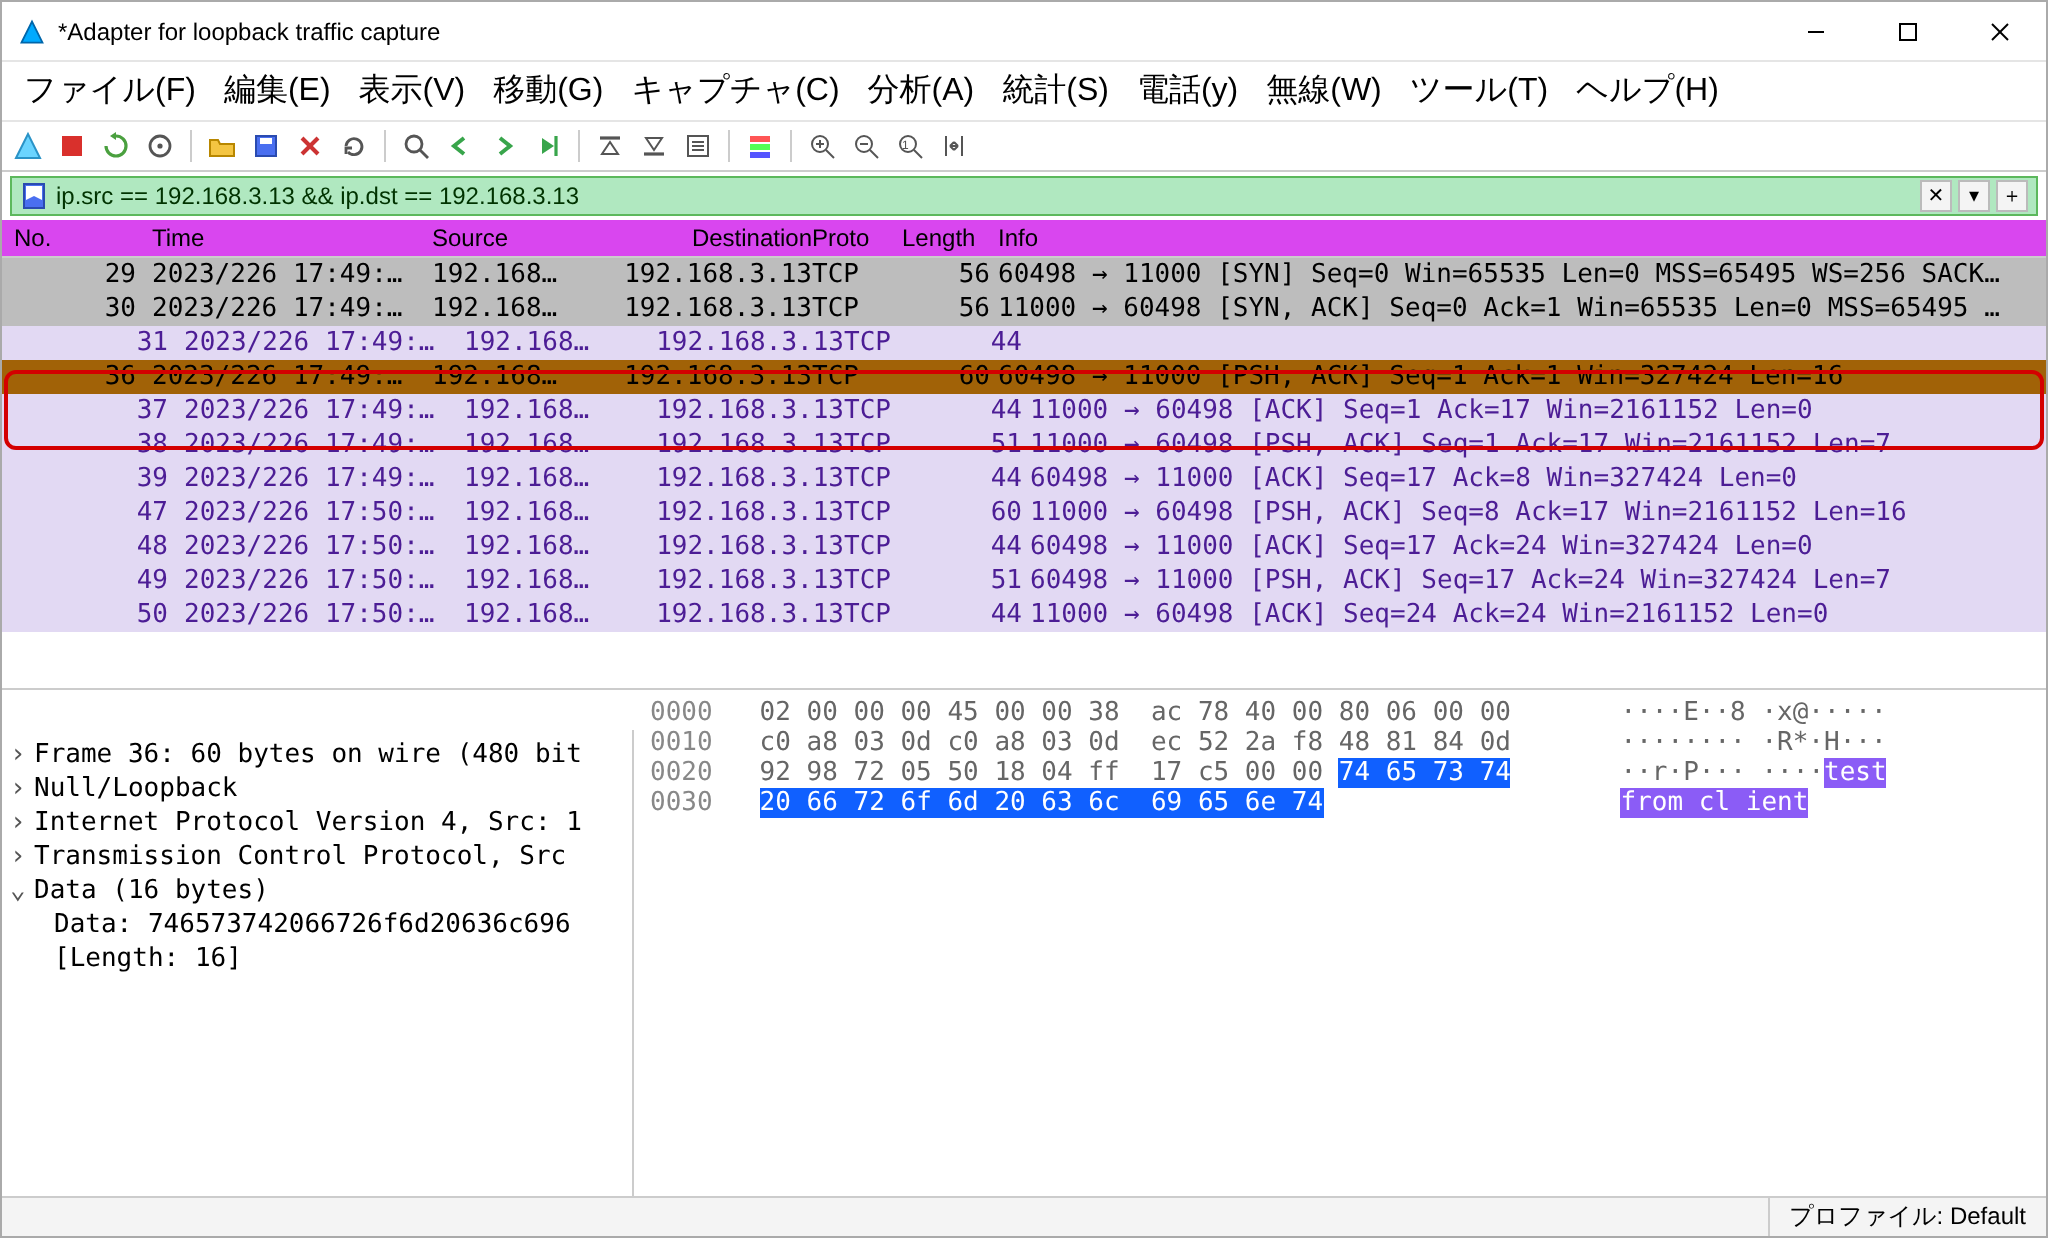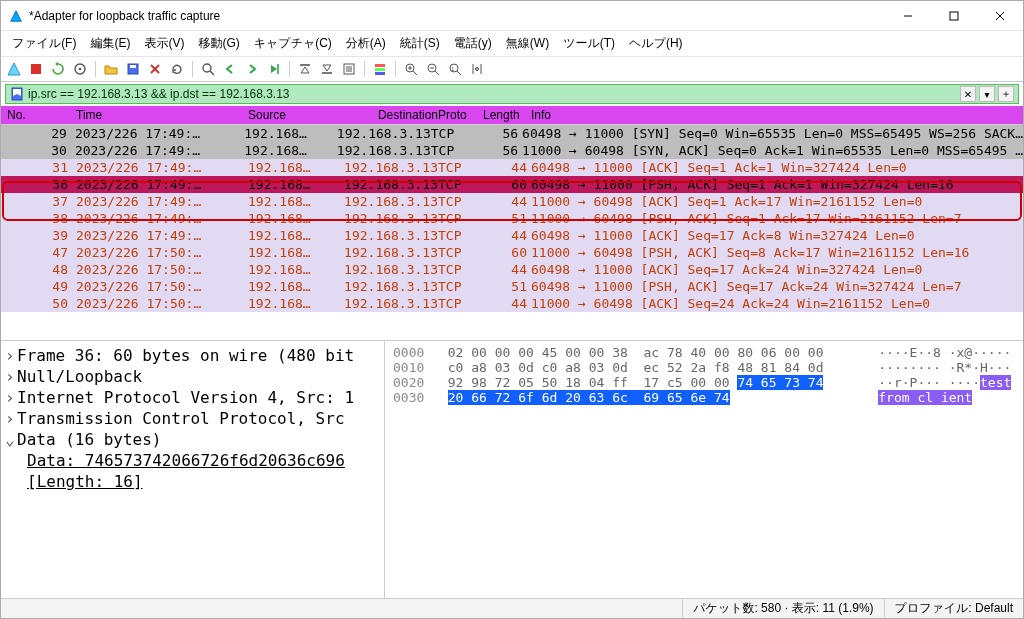--- a/index.html
+++ b/index.html
@@ -4,54 +4,54 @@
 <style>
   * { box-sizing: border-box; margin: 0; padding: 0; }
   body { font-family: "Segoe UI", Arial, sans-serif; font-size: 12px; background: #fff; color: #000; width: 1024px; height: 619px; overflow: hidden; display: flex; flex-direction: column; border: 1px solid #aaa; }
   
   .titlebar { display: flex; align-items: center; height: 30px; padding: 0 0 0 8px; background: #fff; border-bottom: 1px solid #e5e5e5; }
   .titlebar .app-icon { width: 14px; height: 14px; margin-right: 6px; }
   .titlebar .title { flex: 1; font-size: 12px; color: #000; }
   .win-controls { display: flex; }
   .win-btn { width: 46px; height: 30px; display: flex; align-items: center; justify-content: center; color: #000; }
   
-  .menubar { display: flex; gap: 4px; padding: 2px 6px; font-size: 12px; color: #000; border-bottom: 1px solid #e5e5e5; }
+  .menubar { display: flex; gap: 4px; padding: 2px 6px; font-size: 16px; color: #000; border-bottom: 1px solid #e5e5e5; }
   .menu-item { padding: 2px 5px; }
   
   .toolbar { display: flex; align-items: center; gap: 4px; padding: 3px 4px; border-bottom: 1px solid #ccc; }
   .tb-btn { width: 18px; height: 18px; display: flex; align-items: center; justify-content: center; }
   .tb-sep { width: 1px; height: 16px; background: #ccc; margin: 0 2px; }
   
   .filterbar { display: flex; align-items: center; background: #b0e8c0; border: 1px solid #5cb85c; padding: 1px 4px; margin: 2px 4px; }
   .filter-icon { width: 14px; height: 14px; margin-right: 4px; }
   .filter-input { flex: 1; background: transparent; border: none; outline: none; font-size: 12px; color: #003300; }
   .filter-right { display: flex; align-items: center; gap: 3px; padding-left: 4px; }
   .fx-btn { width: 16px; height: 16px; display:flex; align-items:center; justify-content:center; background:#f4f4f4; border:1px solid #bbb; font-size:10px; }
   
   .packet-header { display: flex; font-size: 12px; color: #000; border-bottom: 1px solid #ccc; background: #d946ef; padding: 2px 0; }
   .col-no { width: 75px; padding-left: 6px; }
   .col-time { width: 140px; }
-  .col-src { width: 85px; margin-left: 32px; }
+  .col-src { width: 85px; }
   .col-dst { width: 105px; text-align: right; }
   .col-proto { width: 45px; }
   .col-len { width: 48px; text-align: left; }
   .col-info { flex: 1; }
   .packet-list { height: 215px; overflow-y: auto; font-family: Consolas, monospace; font-size: 13px; position: relative; }
   .pkt-row { display: flex; padding: 1px 0; white-space: nowrap; }
   .pkt-row .col-no { text-align: right; padding-right: 8px; }
   .pkt-row .col-len { text-align: right; padding-right: 4px; }
   .bg-gray { background: #bdbdbd; color: #000; }
-  .bg-lav  { background: #e2d9f3; color: #c2410c; }
-  .bg-sel  { background: #be185d; color: #000; }
+  .bg-lav  { background: #e2d9f3; color: #4c1d95; padding-left: 16px; }
+  .bg-sel  { background: #a16207; color: #000; }
   .red-box { position: absolute; border: 2px solid #d40000; border-radius: 6px; left: 1px; right: 1px; }
   
   .lower-split { flex: 1; display: flex; border-top: 1px solid #ccc; }
-  .tree-pane { width: 384px; border-right: 1px solid #ccc; font-family: Consolas, monospace; font-size: 16px; padding: 4px 4px; overflow: hidden; white-space: nowrap; }
+  .tree-pane { width: 316px; border-right: 1px solid #ccc; font-family: Consolas, monospace; font-size: 13px; padding: 4px 4px; overflow: hidden; white-space: nowrap; margin-top: 20px; }
   .tree-row { padding: 1px 0; }
-  .tree-indent { padding-left: 22px; text-decoration: underline; }
+  .tree-indent { padding-left: 22px; }
   .tree-exp::before { content: "› "; color:#555; display:inline-block; width:12px;}
   .tree-col::before { content: "⌄ "; color:#555; display:inline-block; width:12px;}
   .hex-pane { flex: 1; font-family: Consolas, monospace; font-size: 13px; padding: 4px 8px; overflow: hidden; white-space: pre; color:#666; }
   .hex-offset { color: #888; }
   .hex-sel-blue { background: #1060ff; color: #fff; }
   .hex-ascii-sel { background: #8b5cf6; color: #fff; }
   
   .statusbar { display: flex; align-items: center; border-top: 1px solid #ccc; font-size: 12px; height: 20px; background: #f4f4f4; }
   .sb-left { display:flex; align-items:center; gap:4px; padding-left:4px; }
   .sb-spacer { flex:1; }
@@ -279,21 +279,20 @@
       <span class="col-len">56</span>
       <span class="col-info">11000 → 60498 [SYN, ACK] Seq=0 Ack=1 Win=65535 Len=0 MSS=65495 …</span>
     </div>
     <div class="pkt-row bg-lav">
       <span class="col-no">31</span>
       <span class="col-time">2023/226 17:49:…</span>
       <span class="col-src">192.168…</span>
       <span class="col-dst">192.168.3.13</span>
       <span class="col-proto">TCP</span>
       <span class="col-len">44</span>
-      <span class="col-info">60498 → 11000 [ACK] Seq=1 Ack=1 Win=327424 Len=0</span>
     </div>
     <div class="pkt-row bg-sel">
       <span class="col-no">36</span>
       <span class="col-time">2023/226 17:49:…</span>
       <span class="col-src">192.168…</span>
       <span class="col-dst">192.168.3.13</span>
       <span class="col-proto">TCP</span>
       <span class="col-len">60</span>
       <span class="col-info">60498 → 11000 [PSH, ACK] Seq=1 Ack=1 Win=327424 Len=16</span>
     </div>
@@ -370,15 +369,14 @@
       <div class="tree-row tree-exp">Transmission Control Protocol, Src</div>
       <div class="tree-row tree-col">Data (16 bytes)</div>
       <div class="tree-row tree-indent">Data: 746573742066726f6d20636c696</div>
       <div class="tree-row tree-indent">[Length: 16]</div>
     </div>
   <div class="hex-pane" id="hex-pane"><div><span class="hex-offset">0000</span>   02 00 00 00 45 00 00 38  ac 78 40 00 80 06 00 00       <span>····E··8 ·x@·····</span></div><div><span class="hex-offset">0010</span>   c0 a8 03 0d c0 a8 03 0d  ec 52 2a f8 48 81 84 0d       <span>········ ·R*·H···</span></div><div><span class="hex-offset">0020</span>   92 98 72 05 50 18 04 ff  17 c5 00 00 <span class="hex-sel-blue">74 65 73 74</span>       <span>··r·P··· ····</span><span class="hex-ascii-sel">test</span></div><div><span class="hex-offset">0030</span>   <span class="hex-sel-blue">20 66 72 6f 6d 20 63 6c  69 65 6e 74</span>                   <span class="hex-ascii-sel">from cl ient</span></div></div>
 </div>
 
 <div class="statusbar">
   <div class="sb-spacer"></div>
-  <div class="sb-cell">パケット数: 580 · 表示: 11 (1.9%)</div>
   <div class="sb-cell">プロファイル: Default</div>
 </div>
 
 </body></html>

